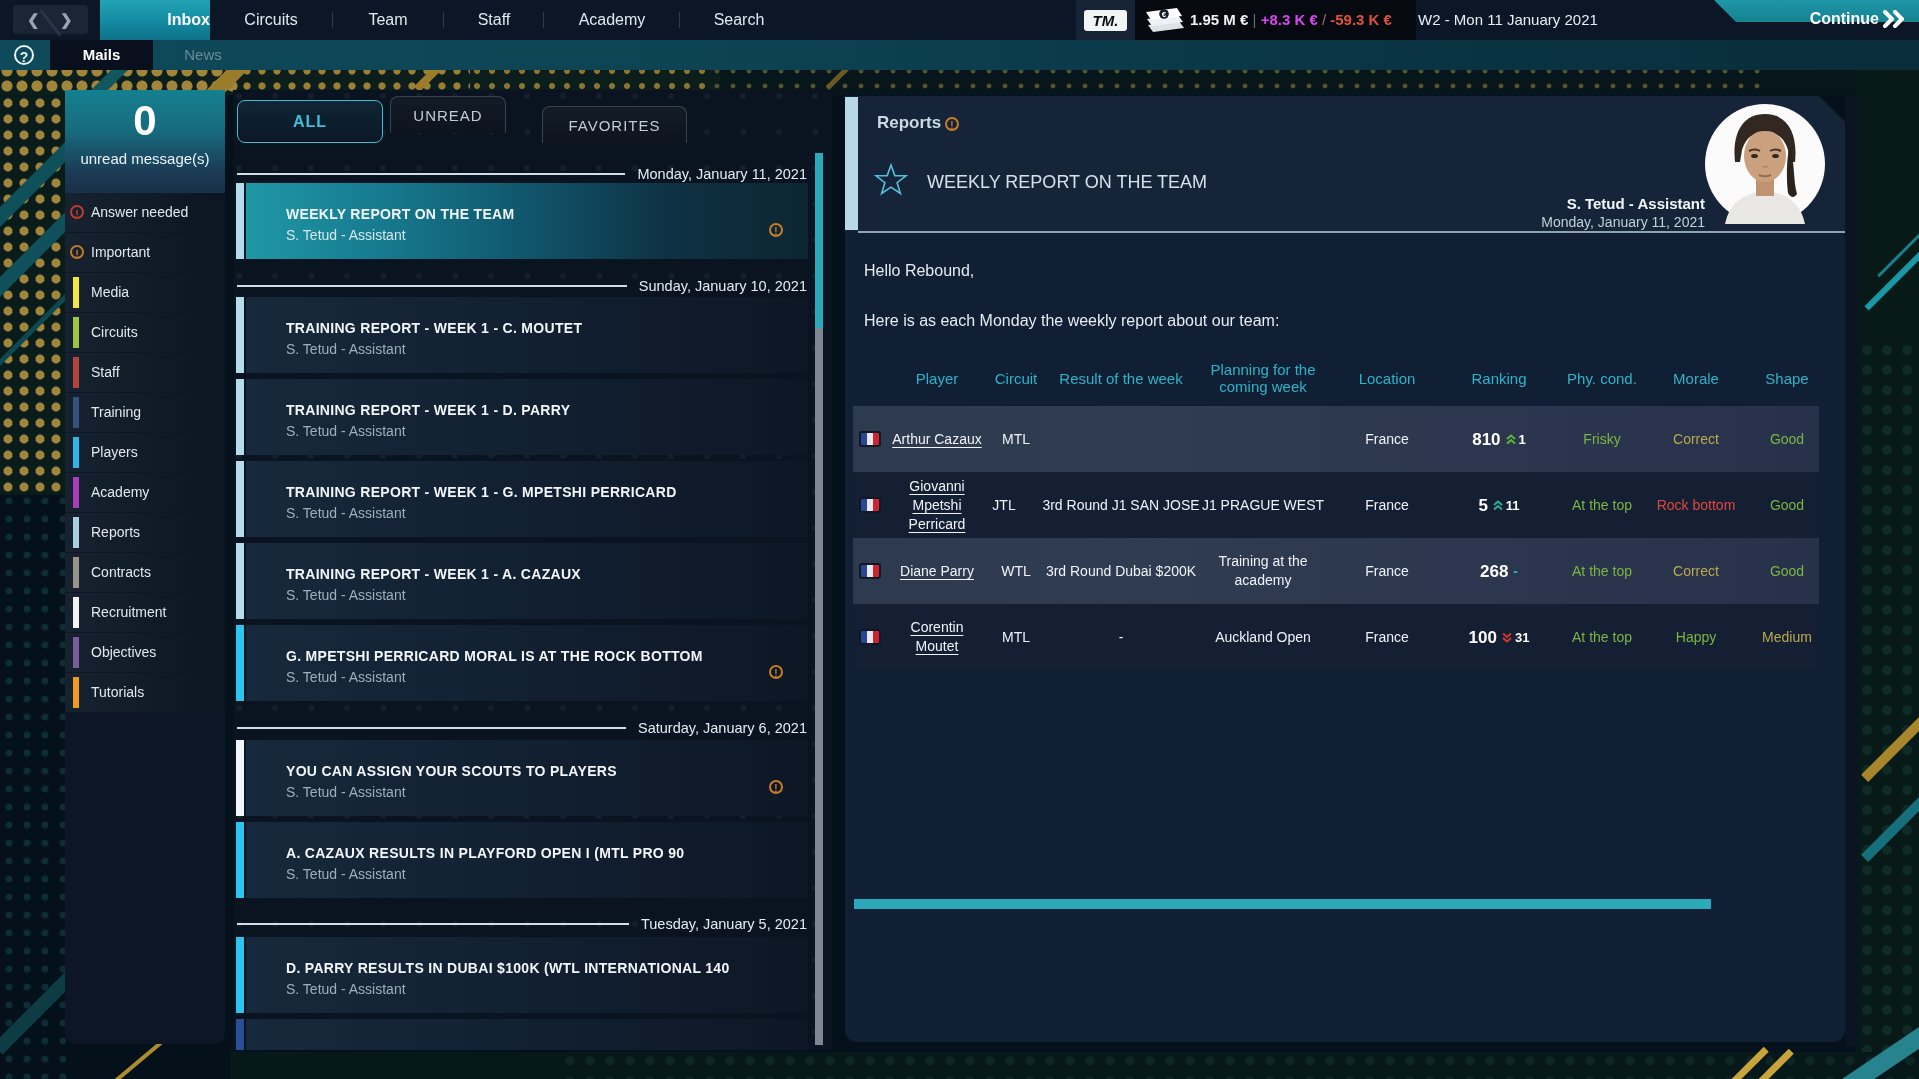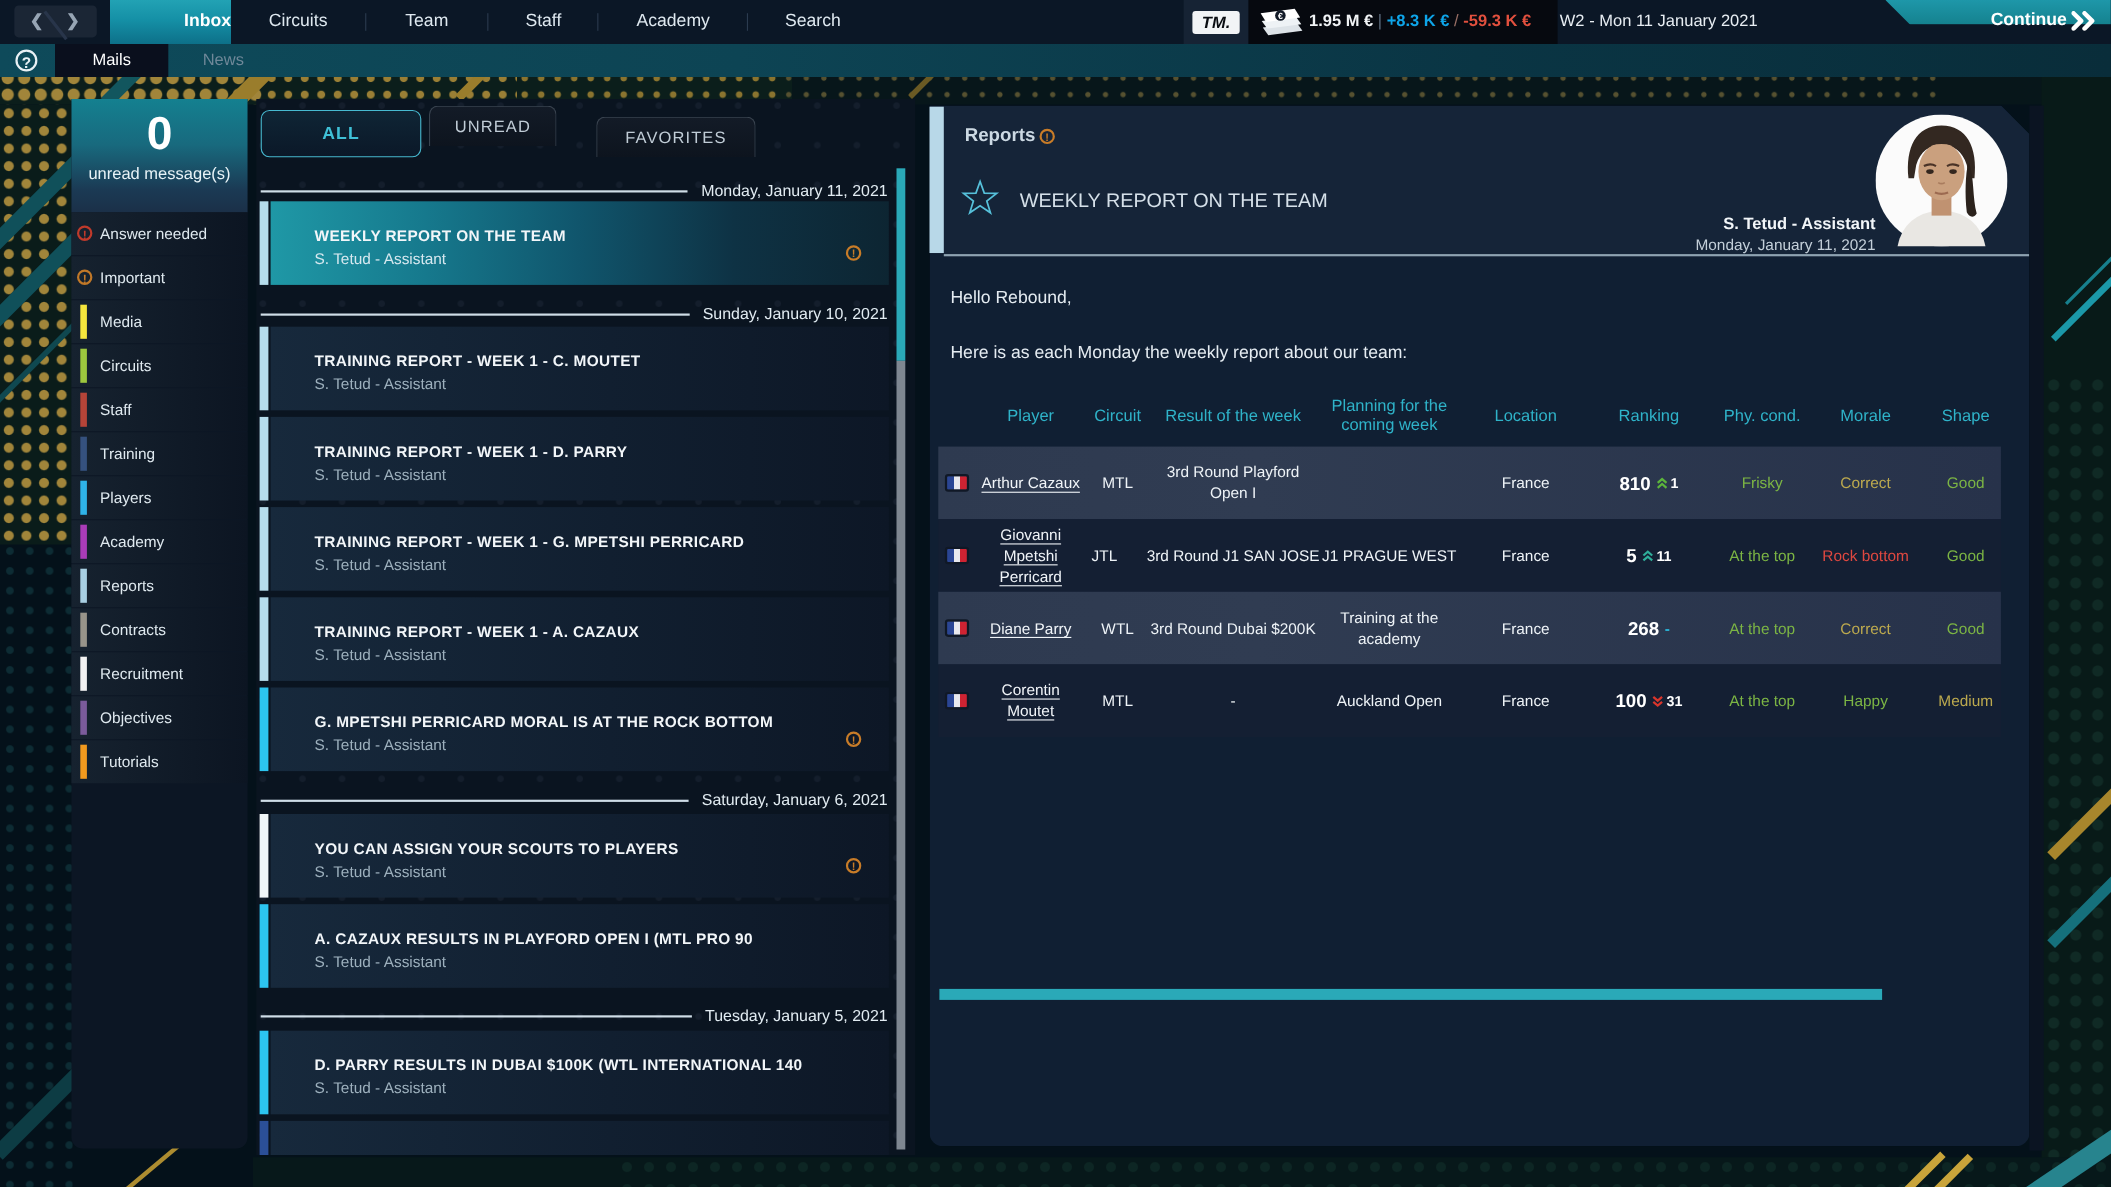--- a/index.html
+++ b/index.html
@@ -24,21 +24,21 @@
 #tmlogo { position:absolute; left:1084px; top:10px; width:43px; height:21px; background:#f2f4f6; border-radius:3px; color:#0a0d12; font-weight:bold; font-style:italic; font-size:15px; text-align:center; line-height:21px; letter-spacing:0px; }
 #moneybox { position:absolute; left:1135px; top:0; width:281px; height:40px; background:#06090f; }
 #money-text { position:absolute; left:1190px; top:0; height:40px; line-height:40px; font-size:15px; font-weight:bold; color:#f0f3f5; white-space:nowrap; }
 #wdate { position:absolute; left:1418px; top:0; height:40px; line-height:40px; font-size:15px; color:#e8eef3; }
 #continue { position:absolute; left:1700px; top:0; width:219px; height:22px; background:linear-gradient(180deg,#1e97a9 0%, #15828f 100%); clip-path:polygon(14px 0, 219px 0, 219px 38px, 52px 38px); }
 #continue .txt { position:absolute; right:40px; top:0; height:38px; line-height:38px; color:#fff; font-weight:bold; font-size:16px; }
 
 
 #subbar { position:absolute; left:0; top:40px; width:1919px; height:30px; background:linear-gradient(90deg,#0e4a5a 0%, #0d4454 35%, #0a3544 70%, #092d3a 100%); }
 #qicon { position:absolute; left:14px; top:45px; width:20px; height:20px; border:2px solid #e9f1f5; border-radius:50%; color:#e9f1f5; font-size:14px; font-weight:bold; text-align:center; line-height:20px; }
-#mailstab { position:absolute; left:50px; top:40px; width:103px; height:30px; background:#0a0f1d; color:#fff; font-weight:normal; font-size:15px; text-align:center; line-height:30px; }
+#mailstab { position:absolute; left:50px; top:40px; width:103px; height:30px; background:#0a0f1d; color:#fff; font-weight:bold; font-size:15px; text-align:center; line-height:30px; }
 #newstab { position:absolute; left:153px; top:40px; width:100px; height:30px; color:#6f8899; font-size:15px; text-align:center; line-height:30px; }
 
 
 #sidebar { position:absolute; left:65px; top:90px; width:160px; height:954px; background:#0c1624; border-radius:0 0 10px 10px; }
 #unreadbox { position:absolute; left:65px; top:90px; width:160px; height:103px; background:linear-gradient(180deg,#148090 0%, #186a7e 40%, #1b3a54 80%, #1b3048 100%); }
 #unreadbox .num { position:absolute; width:160px; top:7px; text-align:center; color:#fff; font-size:42px; font-weight:bold; }
 #unreadbox .lbl { position:absolute; width:160px; top:60px; text-align:center; color:#e8f3f7; font-size:15px; }
 .sideitem { position:absolute; left:65px; width:160px; height:39px; background:linear-gradient(90deg,#16222f 0%, #0c1522 100%); }
 .sideitem .txt { position:absolute; left:26px; top:0; height:39px; line-height:39px; color:#dfe9ef; font-size:14px; white-space:nowrap; }
 .sideitem .bar { position:absolute; left:8px; top:4px; width:6px; height:31px; }
@@ -136,21 +136,21 @@
 <div id="tmarea"></div>
 <div id="tmlogo">TM.</div>
 <div id="moneybox"></div>
 <svg style="position:absolute;left:1143px;top:6px;" width="46" height="28" viewBox="0 0 46 28">
   <polygon points="5,19 36,15 41,22 10,26" fill="#dde3e8"></polygon>
   <polygon points="4,13 35,9 40,16 9,20" fill="#eef2f5"></polygon>
   <polygon points="3,6 34,2 39,10 8,14" fill="#ffffff"></polygon>
   <circle cx="21" cy="8" r="4.8" fill="#131b28"></circle>
   <text x="21" y="11" font-size="8" font-weight="bold" fill="#fff" text-anchor="middle" font-family="Liberation Sans">€</text>
 </svg>
-<div id="money-text"><span style="color:#f0f3f5;">1.95 M €</span> <span style="color:#5c6c7c;font-weight:normal;">|</span> <span style="color:#0ea5e9;margin-top:40px;">+8.3 K €</span> <span style="color:#9a7066;font-weight:normal;">/</span> <span style="color:#e2503e;">-59.3 K €</span></div>
+<div id="money-text"><span style="color:#f0f3f5;">1.95 M €</span> <span style="color:#5c6c7c;font-weight:normal;">|</span> <span style="color:#d946ef;margin-top:40px;">+8.3 K €</span> <span style="color:#9a7066;font-weight:normal;">/</span> <span style="color:#e2503e;">-59.3 K €</span></div>
 <div id="wdate">W2 - Mon 11 January 2021</div>
 <div id="continue">
       <span class="txt">Continue</span>
 <svg style="position:absolute;right:12px;top:10px;" width="24" height="18" viewBox="0 0 24 18">
         <path d="M2 2 L9 9 L2 16 M12 2 L19 9 L12 16" fill="none" stroke="#fff" stroke-width="4" stroke-linecap="round" stroke-linejoin="round"></path>
       </svg>
     </div>
 
 <div id="subbar"></div>
 <div id="qicon">?</div>
@@ -327,21 +327,20 @@
     <div class="thead" style="left:793px;width:100px;">Morale</div>
     <div class="thead" style="left:884px;width:100px;">Shape</div>
   </div>
 
   <div class="rrow rowlight" style="top:310px;">
     <div class="flag"></div>
     <div class="cell" style="left:24px;width:120px;">
           <span class="pname">Arthur Cazaux</span>
         </div>
     <div class="cell" style="left:123px;width:80px;">MTL</div>
-    <div class="cell" style="left:183px;width:170px;">3rd Round Playford<br>Open I</div>
     <div class="cell" style="left:484px;width:100px;">France</div>
     <div class="cell" style="left:596px;width:100px;">
           <span class="rank">810</span>
           <svg width="12" height="13" viewBox="0 0 12 13" style="margin-left:4px;">
             <path d="M2 6 L6 2.5 L10 6 M2 10.5 L6 7 L10 10.5" fill="none" stroke="#5cb53c" stroke-width="2"></path>
           </svg>
           <span class="ranksub">1</span>
         </div>
     <div class="cell green" style="left:699px;width:100px;">Frisky</div>
     <div class="cell khaki" style="left:793px;width:100px;">Correct</div>

